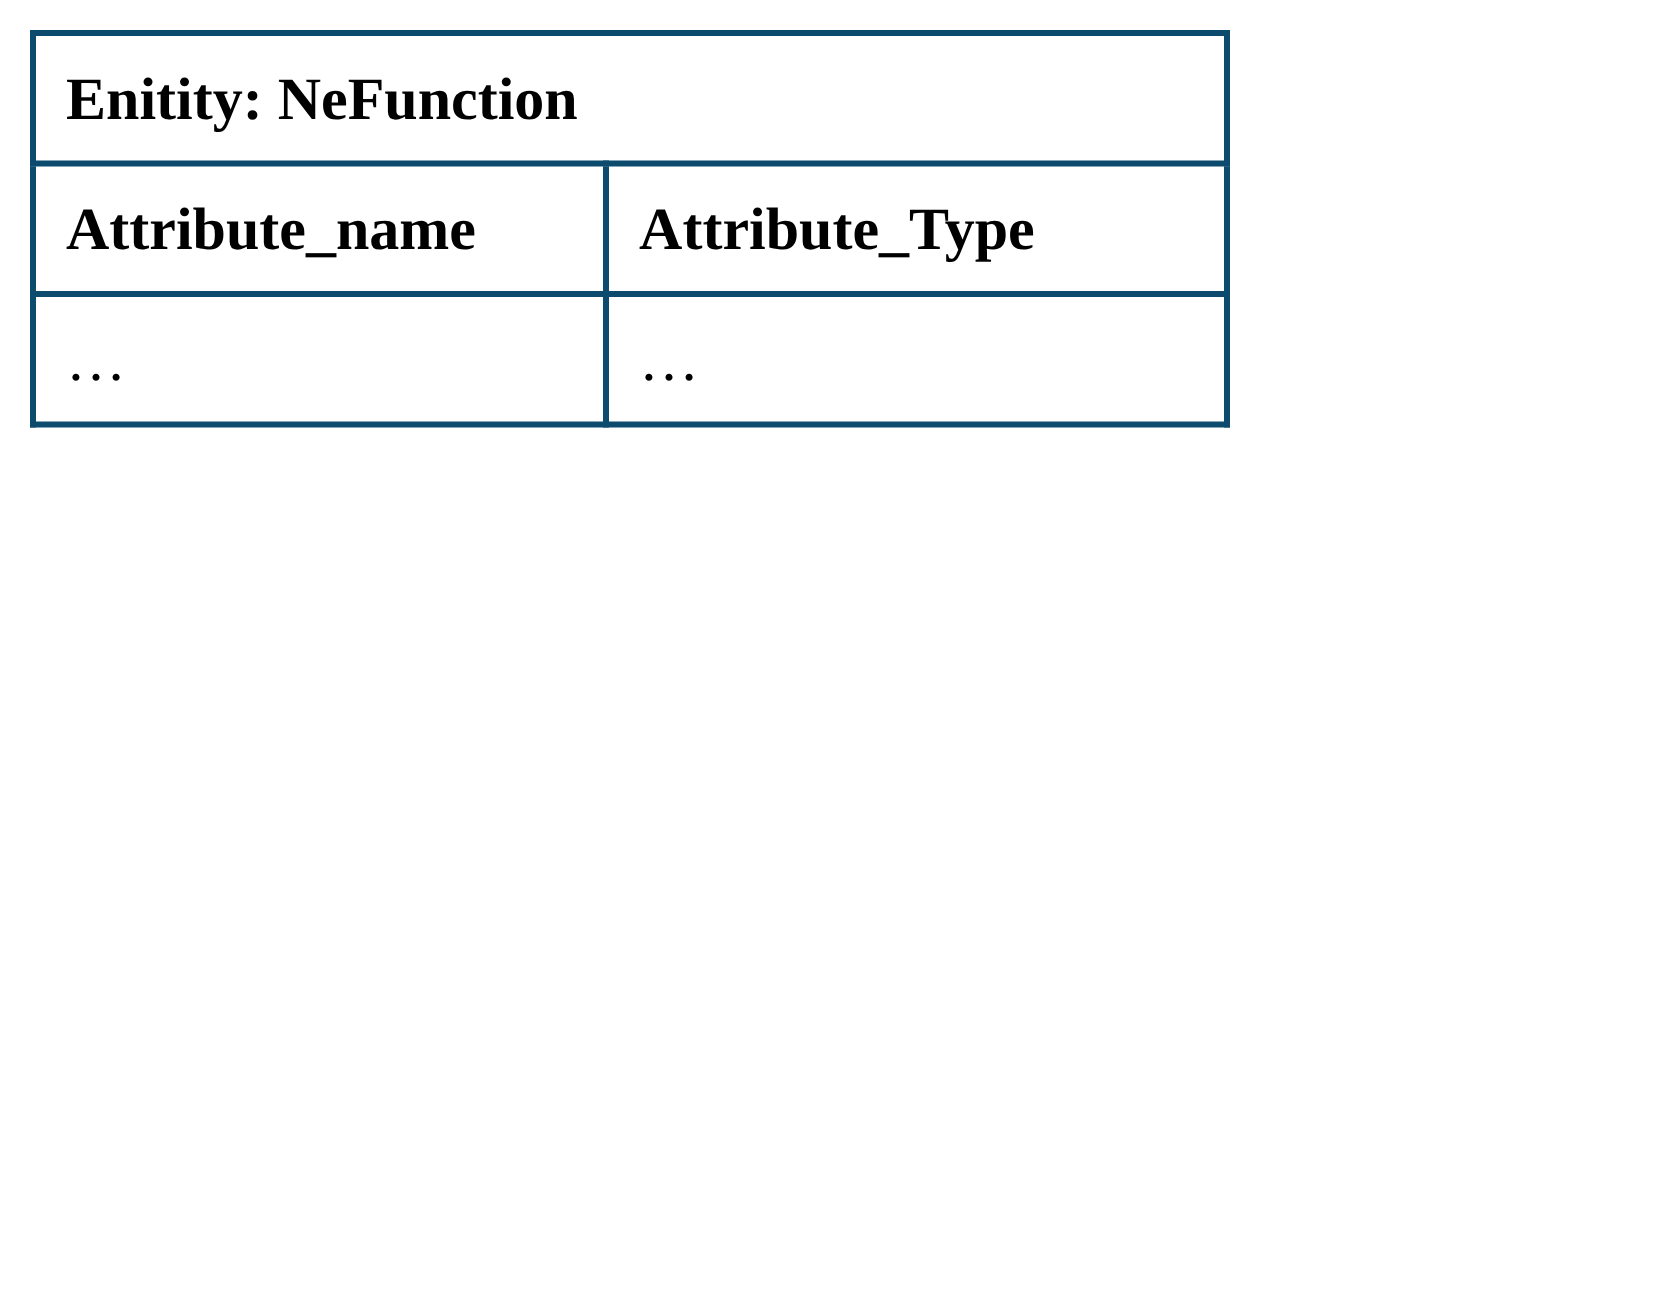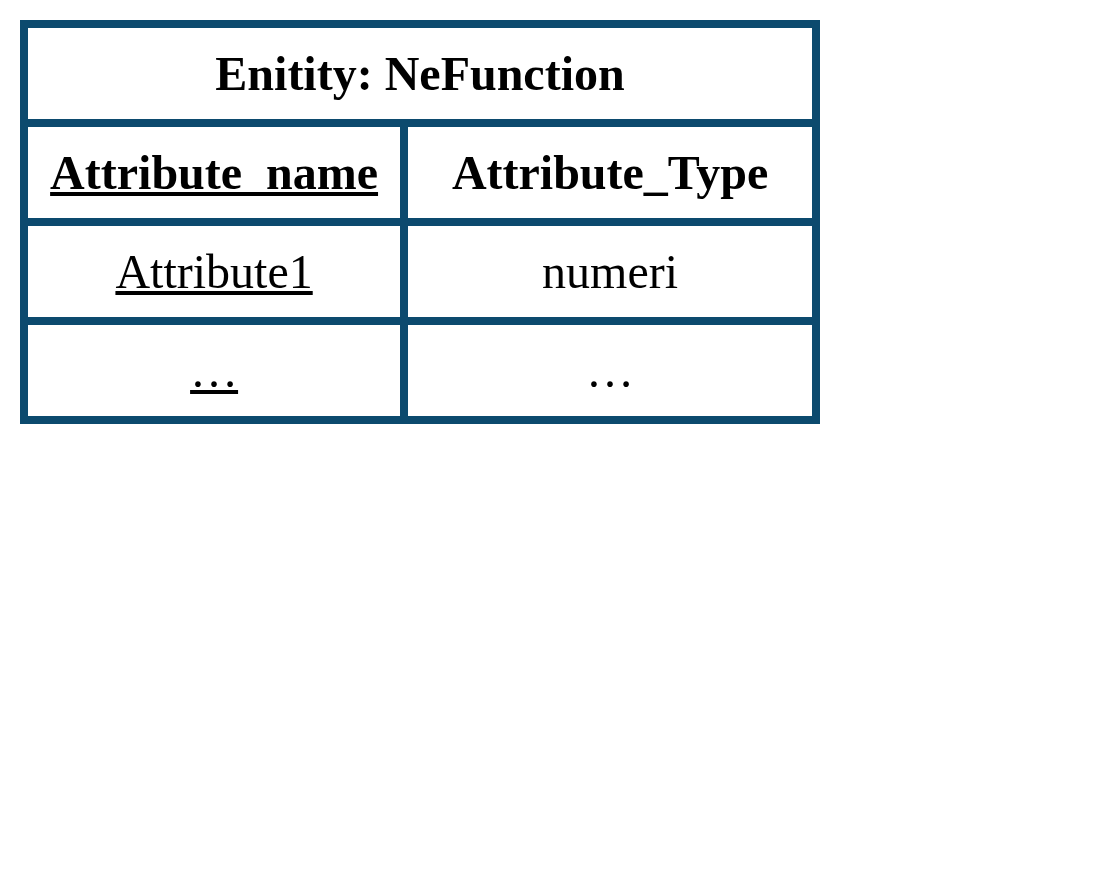--- a/index.html
+++ b/index.html
@@ -6,55 +6,50 @@
       margin: 0;
       padding: 20px;
       font-family: "Times New Roman", Times, serif;
       background: #fff;
     }
     .entity-table {
       border-collapse: collapse;
       width: 800px;
     }
     .entity-table td, .entity-table th {
-      border: 8px solid #0c4a6e;
+      border: 4px solid #0c4a6e;
       padding: 18px 20px;
-      font-size: 48px;
-      text-align: center;
+      font-size: 40px;
+      text-align: left;
       vertical-align: middle;
     }
     .entity-header {
       font-weight: bold;
     }
     .column-header {
       font-weight: bold;
     }
     .col-left {
       width: 48%;
-      text-decoration: underline;
     }
     .col-right {
       width: 52%;
       font-family: Liberation Serif, serif;
     }
   </style>
 </head>
 <body>
 
 <table class="entity-table">
   <tbody>
       <tr>
     <td colspan="2" class="entity-header">Enitity: NeFunction</td>
   </tr>
   <tr>
     <td class="column-header col-left">Attribute_name</td>
     <td class="column-header col-right">Attribute_Type</td>
   </tr>
   <tr>
-    <td class="col-left">Attribute1</td>
-    <td class="col-right">numeri</td>
-  </tr>
-  <tr>
     <td class="col-left">…</td>
     <td class="col-right">…</td>
   </tr>
 </tbody>
   </table>
 
 </body></html>

